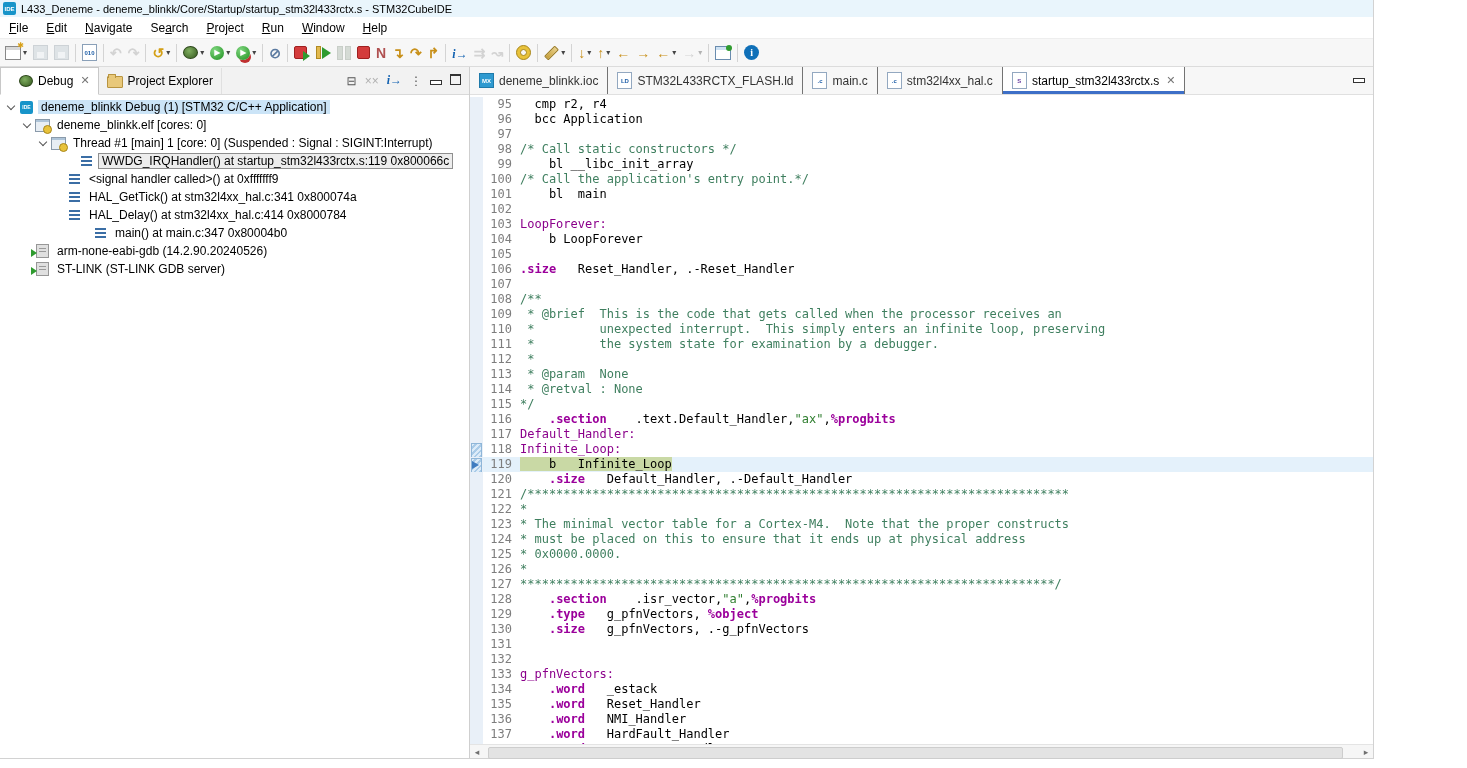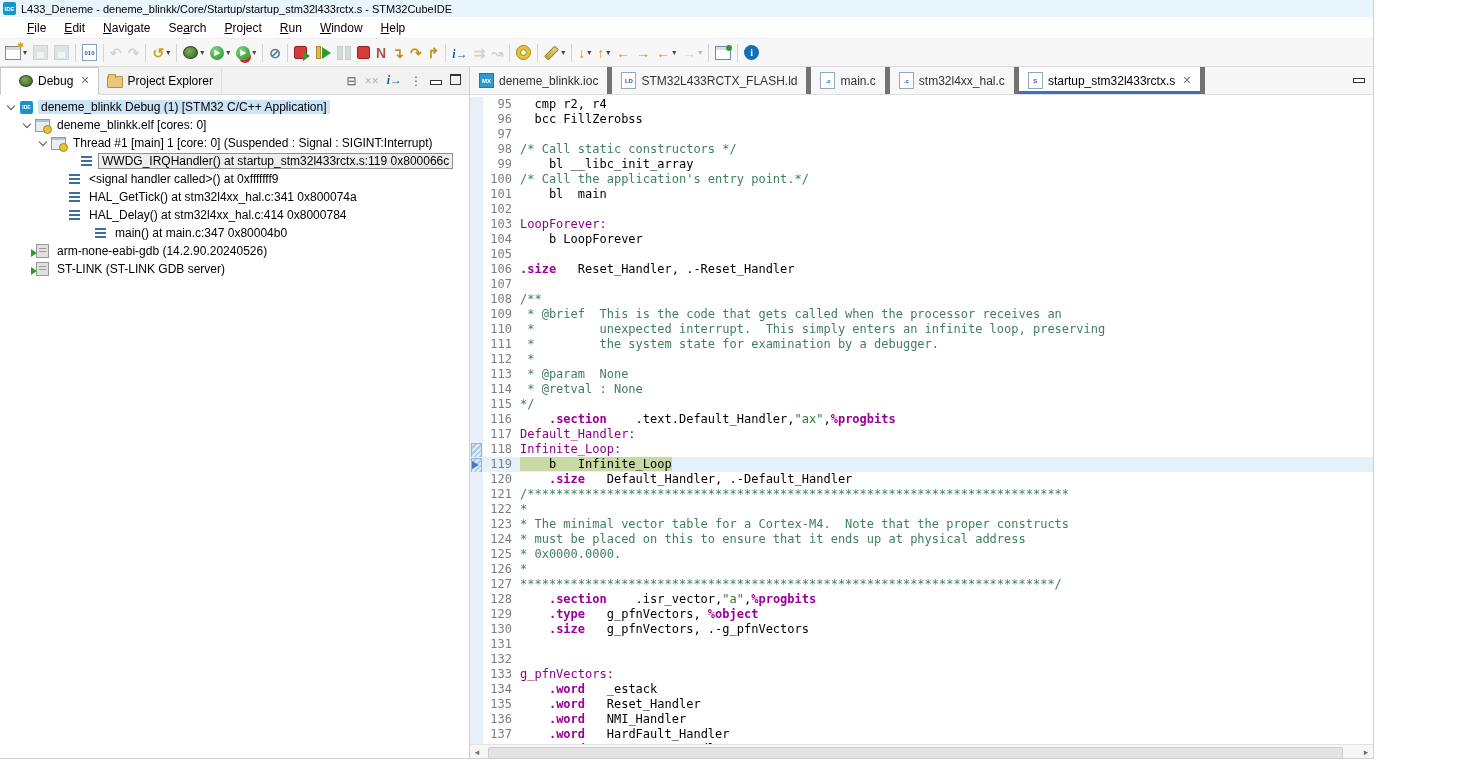--- a/index.html
+++ b/index.html
@@ -7,21 +7,21 @@
           font-family:"Liberation Sans",sans-serif;color:#000;}
   .app{position:absolute;left:0;top:0;width:1373px;height:758px;background:#fff;
        border-right:1px solid #d2d2d2;border-bottom:1px solid #d2d2d2;
        display:flex;flex-direction:column;}
   
   .titlebar{height:17px;background:#e9f5fc;display:flex;align-items:center;gap:5px;
             padding-left:3px;font-size:11px;flex:0 0 auto;}
   .appicon{width:13px;height:13px;background:#1794c9;color:#fff;font-size:6px;font-weight:bold;
            display:flex;align-items:center;justify-content:center;border-radius:2px;}
   
-  .menubar{height:21px;display:flex;align-items:center;background:#fff;font-size:12px;flex:0 0 auto;padding-left:18px;}
+  .menubar{height:21px;display:flex;align-items:center;background:#fff;font-size:12px;flex:0 0 auto;}
   .menu-item{padding:2px 9px;cursor:default;}
   .menu-item u{text-decoration:underline;}
   
   .toolbar{height:27px;background:#f7f7f7;border-top:1px solid #eee;border-bottom:1px solid #dcdcdc;
            display:flex;align-items:center;padding-left:2px;flex:0 0 auto;}
   .tsep{width:1px;height:18px;background:#d4d4d4;margin:0 3px;flex:0 0 auto;}
   .tbi{height:22px;display:flex;align-items:center;justify-content:center;padding:0 3px;
        position:relative;flex:0 0 auto;}
   .tbi .g{font-size:14px;line-height:14px;}
   .tbi.dis{opacity:.38;}
@@ -94,21 +94,21 @@
                  border-left:6px solid #2f9b2f;border-top:4px solid transparent;border-bottom:4px solid transparent;}
   .bug12{width:12px;height:10px;border-radius:50%;background:radial-gradient(circle at 40% 35%,#7fae5f,#35581f);
          border:1px solid #2a4518;}
   .folder{width:14px;height:10px;background:#e8c87a;border:1px solid #b89440;border-radius:1px;position:relative;margin-top:3px;}
   .folder:before{content:"";position:absolute;left:0;top:-3px;width:6px;height:3px;background:#e8c87a;
                  border:1px solid #b89440;border-bottom:none;border-radius:1px 1px 0 0;}
   
   .editor{flex:1;display:flex;flex-direction:column;min-width:0;min-height:0;}
   .ed-tabbar{height:27px;background:#f7f7f7;border-bottom:1px solid #e0e0e0;display:flex;align-items:stretch;
              font-size:12px;flex:0 0 auto;}
-  .etab{display:flex;align-items:center;gap:5px;padding:0 9px;border-right:5px solid #737373;position:relative;color:#333;}
+  .etab{display:flex;align-items:center;gap:5px;padding:0 9px;border-right:1px solid #737373;position:relative;color:#333;}
   .etab.active{background:#fff;color:#000;}
   .etab.active:after{content:"";position:absolute;left:0;right:0;bottom:0;height:3px;background:#3d6fc7;}
   .eico{width:13px;height:15px;background:#fff;border:1px solid #93a8c0;font-size:6px;font-weight:bold;
         display:flex;align-items:center;justify-content:center;flex:0 0 auto;}
   .eico.mx{background:#2f9ad0;border-color:#1f7aaa;color:#fff;height:13px;width:13px;}
   .eico.ldc{color:#1f5fa8;} .eico.cc{color:#1f5fa8;} .eico.sc{color:#6a3fa0;}
   .ed-min{margin-left:auto;display:flex;align-items:center;padding-right:8px;}
   
   .code{flex:1;overflow:hidden;background:#fff;font-family:"DejaVu Sans Mono","Liberation Mono",monospace;
         font-size:12px;line-height:15px;padding-top:2px;position:relative;}
@@ -420,21 +420,21 @@
               <span class="eico sc">S</span>
               <span>startup_stm32l433rctx.s</span>
               <span class="closex">✕</span>
             </span>
             <span class="ed-min">
               <span class="minbar"></span>
             </span>
           </div>
         <div class="code">
             <div class="cline"><span class="gut"></span><span class="lnum">95</span><span class="ctext"><span class="pl">  cmp r2, r4</span></span></div>
-            <div class="cline"><span class="gut"></span><span class="lnum">96</span><span class="ctext"><span class="pl">  bcc FillZerobss</span></span></div>
+            <div class="cline"><span class="gut"></span><span class="lnum">96</span><span class="ctext"><span class="pl">  bcc Application</span></span></div>
             <div class="cline"><span class="gut"></span><span class="lnum">97</span><span class="ctext"></span></div>
             <div class="cline"><span class="gut"></span><span class="lnum">98</span><span class="ctext"><span class="cm">/* Call static constructors */</span></span></div>
             <div class="cline"><span class="gut"></span><span class="lnum">99</span><span class="ctext"><span class="pl">    bl __libc_init_array</span></span></div>
             <div class="cline"><span class="gut"></span><span class="lnum">100</span><span class="ctext"><span class="cm">/* Call the application's entry point.*/</span></span></div>
             <div class="cline"><span class="gut"></span><span class="lnum">101</span><span class="ctext"><span class="pl">    bl  main</span></span></div>
             <div class="cline"><span class="gut"></span><span class="lnum">102</span><span class="ctext"></span></div>
             <div class="cline"><span class="gut"></span><span class="lnum">103</span><span class="ctext"><span class="lbl2">LoopForever:</span></span></div>
             <div class="cline"><span class="gut"></span><span class="lnum">104</span><span class="ctext"><span class="pl">    b LoopForever</span></span></div>
             <div class="cline"><span class="gut"></span><span class="lnum">105</span><span class="ctext"></span></div>
             <div class="cline"><span class="gut"></span><span class="lnum">106</span><span class="ctext"><span class="kw">.size</span><span class="pl">   Reset_Handler, .-Reset_Handler</span></span></div>

